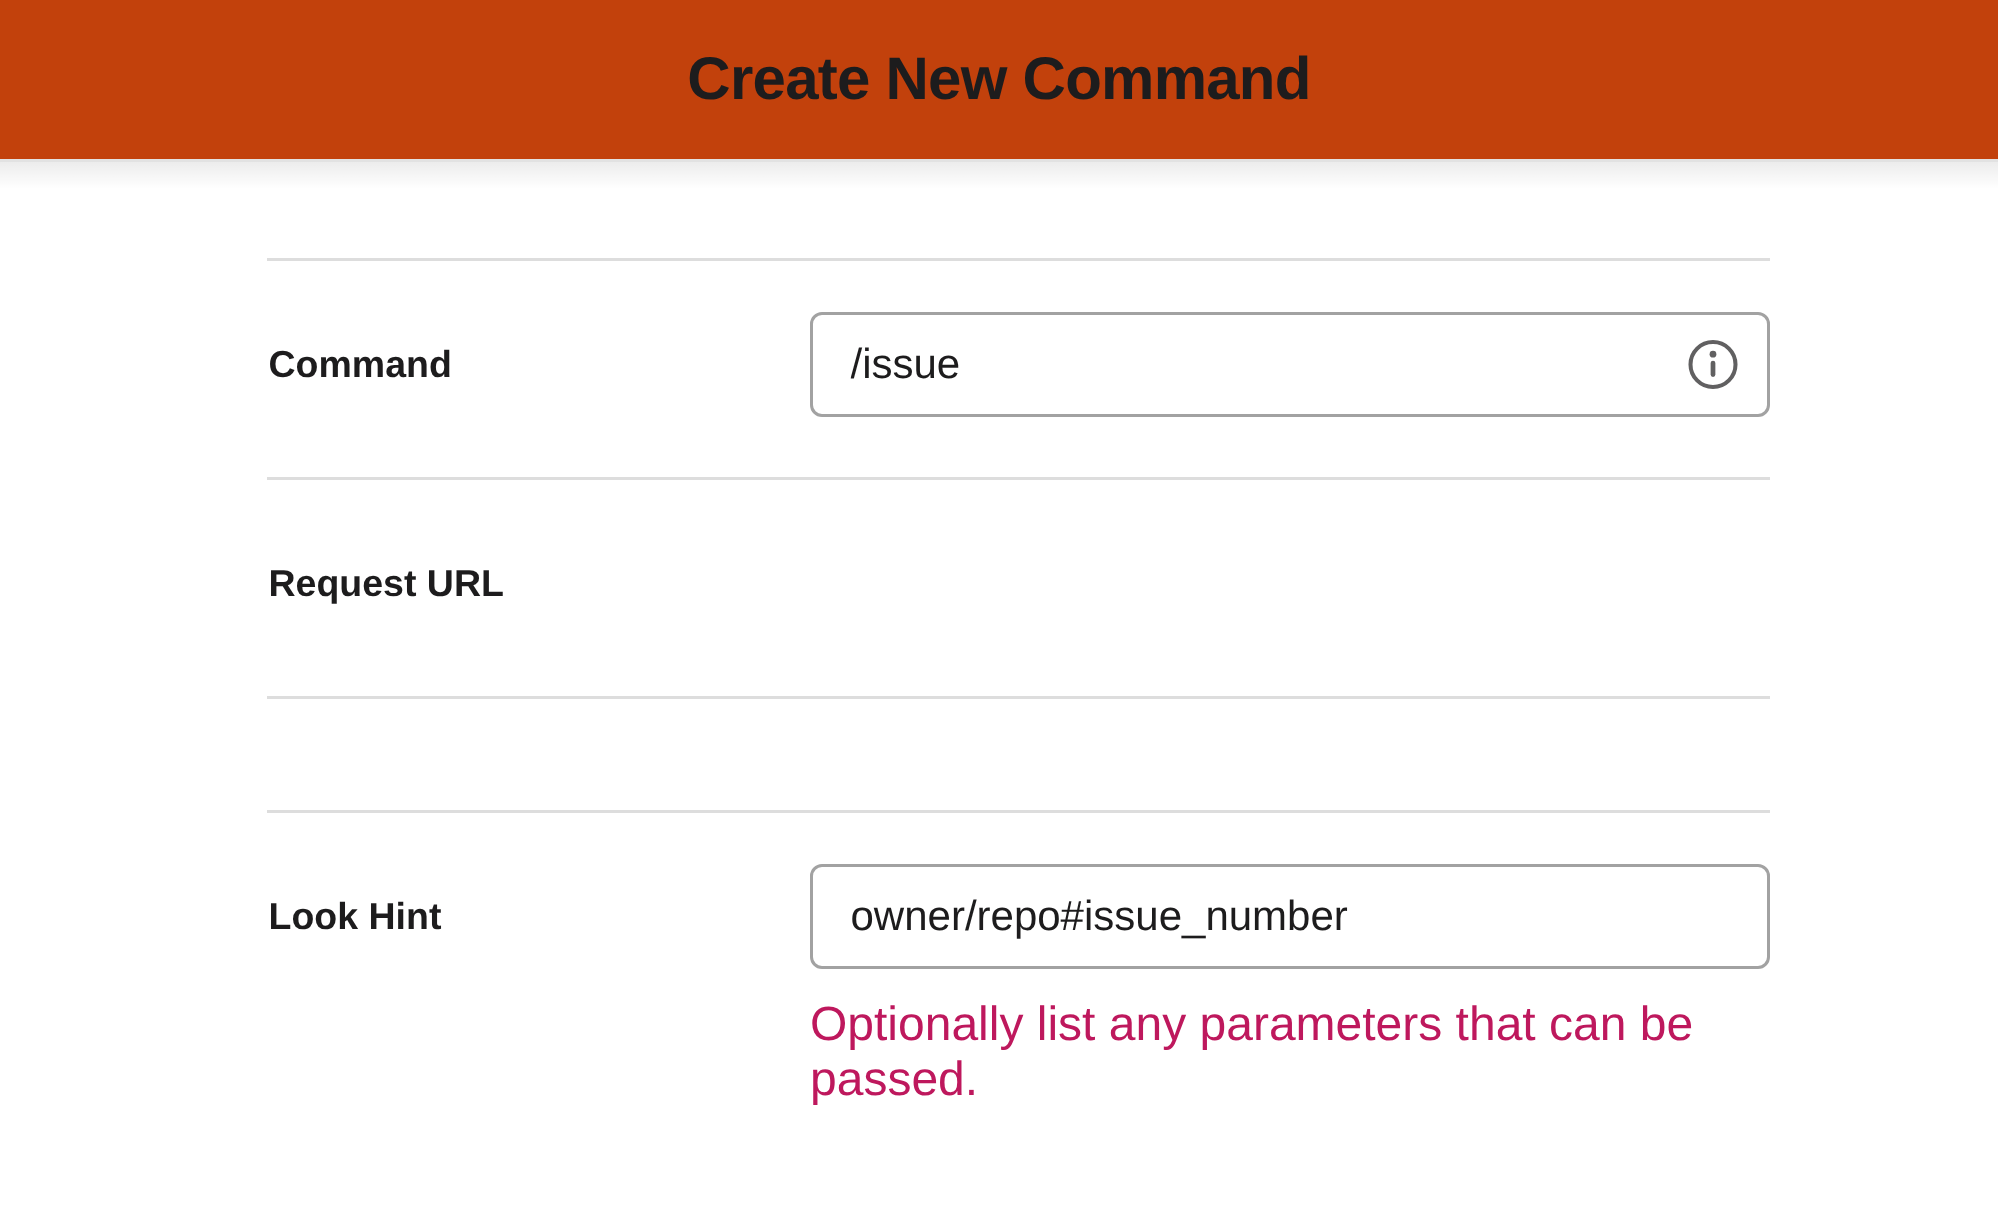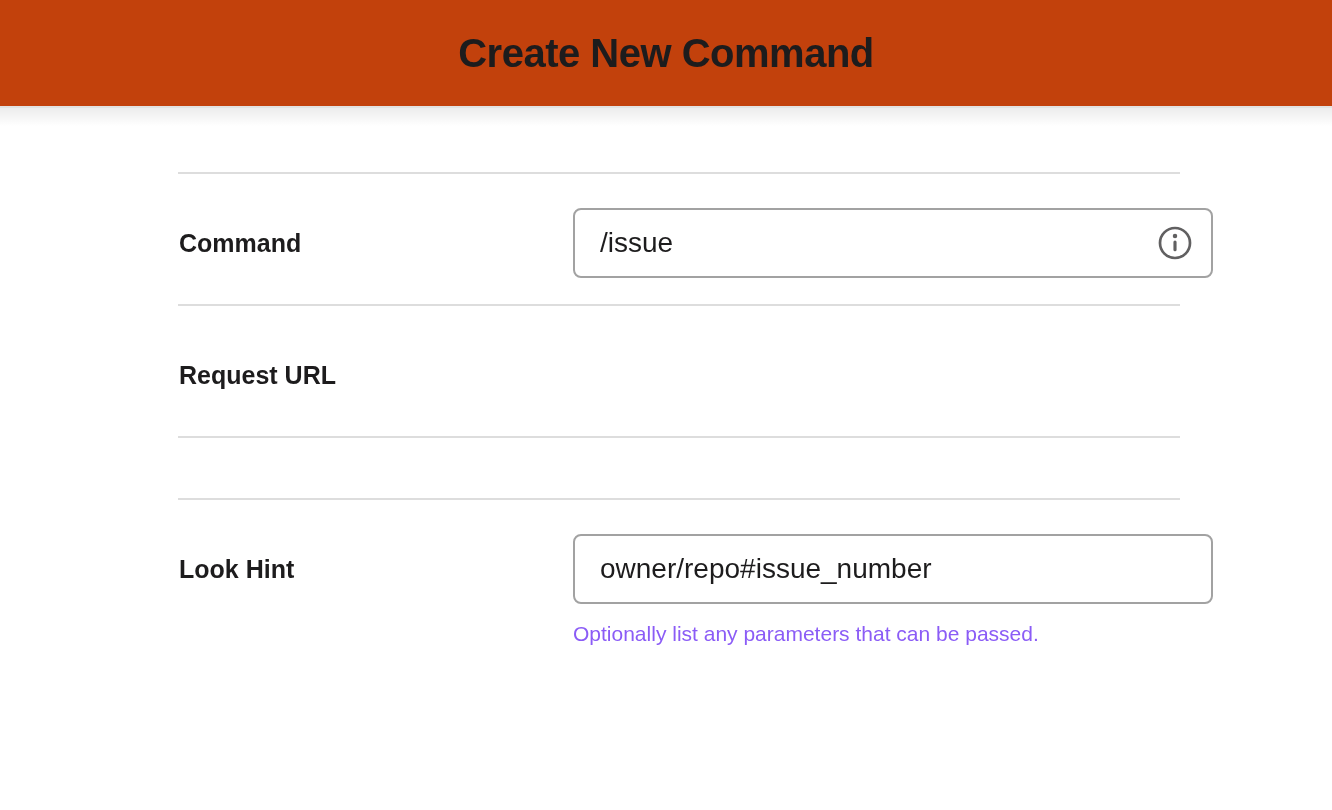--- a/index.html
+++ b/index.html
@@ -30,34 +30,34 @@
     height: 18px;
     background: linear-gradient(to bottom, rgba(0,0,0,0.075), rgba(0,0,0,0));
   }
   
   .form-container {
     margin: 46px 152px 0 178px;
     width: 1002px;
   }
   .form-row {
     border-top: 2px solid #dddddd;
-    padding: 34px 0 26px 0;
+    padding: 34px 0 40px 0;
     display: grid;
     grid-template-columns: 362px 640px;
   }
   .field-label {
     font-size: 25px;
     font-weight: 700;
     color: #1d1c1d;
     height: 70px;
     display: flex;
     align-items: center;
     padding-left: 1px;
   }
-  .input-col { display: flex; flex-direction: column; margin-left: 33px; }
+  .input-col { display: flex; flex-direction: column; }
   .input-wrap { position: relative; width: 640px; }
   .text-input {
     width: 640px;
     height: 70px;
     border: 2px solid #a2a2a2;
     border-radius: 8px;
     background: #ffffff;
     font-family: "Liberation Sans", sans-serif;
     font-size: 28px;
     color: #1d1c1d;
@@ -70,22 +70,22 @@
     right: 20px;
     top: 50%;
     transform: translateY(-50%);
     width: 36px;
     height: 36px;
     cursor: pointer;
     display: block;
   }
   .help-text {
     margin-top: 18px;
-    font-size: 21px;
-    color: #8b5cf6;
+    font-size: 32px;
+    color: #be185d;
   }
 </style>
 </head>
 <body>
 
 <header class="page-header">
   <h1 class="page-title">Create New Command</h1>
 </header>
 <div class="header-shadow"></div>
 

